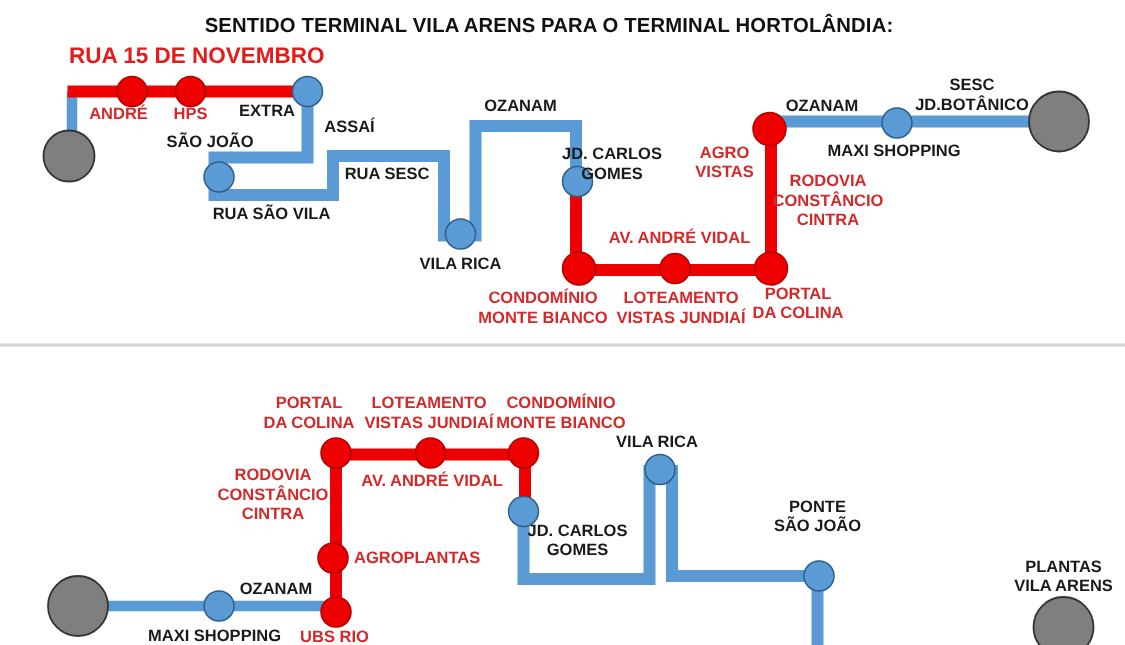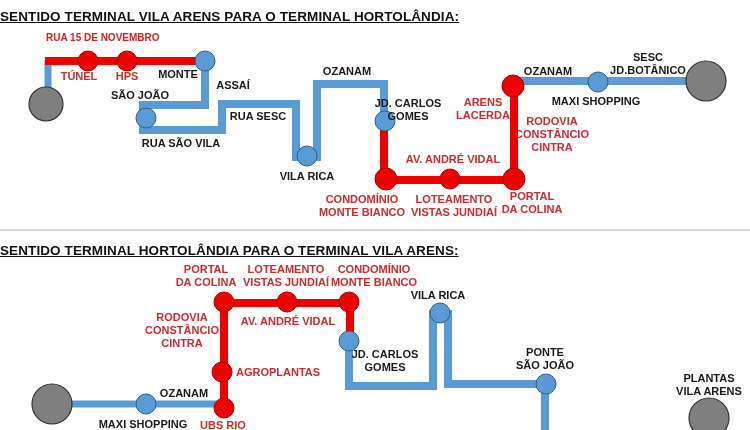--- a/index.html
+++ b/index.html
@@ -1,22 +1,22 @@
 <!DOCTYPE html>
 <html><head>
 <meta charset="utf-8">
 <style>
   html, body { margin: 0; padding: 0; background: #ffffff; }
   body { width: 750px; height: 430px; overflow: hidden; position: relative; font-family: "Liberation Sans", "DejaVu Sans", sans-serif; }
   .diagram { position: absolute; left: 0; top: 0; width: 750px; height: 430px; }
-  .title { position: absolute; left: 0; width: 732px; font-weight: bold; font-size: 13.5px; color: #111; letter-spacing: 0.1px; text-decoration: underline; }
+  .title { position: absolute; left: 0; width: 732px; text-align: center; font-weight: bold; font-size: 13.5px; color: #111; letter-spacing: 0.1px; }
   .lbl { position: absolute; font-weight: bold; font-size: 11px; line-height: 13px; text-align: center; white-space: nowrap; transform: translateX(-50%); }
   .lbl.black { color: #1a1a1a; }
   .lbl.red { color: #d22a2a; }
-  .lbl.big { font-size: 10px; color: #e41b1b; transform: none; text-align: left; }
+  .lbl.big { font-size: 15px; color: #e41b1b; transform: none; text-align: left; }
   .lbl.left { transform: none; text-align: left; }
   .divider { position: absolute; left: 0; top: 229px; width: 750px; height: 2px; background: #d4d4d4; }
   svg { position: absolute; left: 0; top: 0; }
 </style>
 </head>
 <body>
 
 <div class="diagram">
 
   <svg width="750" height="430" viewBox="0 0 750 430">
@@ -60,23 +60,23 @@
       <circle cx="349" cy="341" r="10" fill="#5b9bd5" stroke="#2e5f8a" stroke-width="1"></circle>
       <circle cx="440" cy="313" r="10" fill="#5b9bd5" stroke="#2e5f8a" stroke-width="1"></circle>
       <circle cx="546" cy="384" r="10" fill="#5b9bd5" stroke="#2e5f8a" stroke-width="1"></circle>
       <circle cx="709" cy="418" r="20" fill="#7f7f7f" stroke="#333" stroke-width="1.2"></circle>
     </g>
   </svg>
 
   <div class="title" style="top:9px;">SENTIDO TERMINAL VILA ARENS PARA O TERMINAL HORTOLÂNDIA:</div>
 
   <div class="lbl big" style="left:46px; top:31px;">RUA 15 DE NOVEMBRO</div>
-  <div class="lbl red" style="left:79px; top:70px;">TÚNEL</div>
+  <div class="lbl red" style="left:79px; top:70px;">ANDRÉ</div>
   <div class="lbl red" style="left:127px; top:70px;">HPS</div>
-  <div class="lbl black" style="left:178px; top:68px;">MONTE</div>
+  <div class="lbl black" style="left:178px; top:68px;">EXTRA</div>
   <div class="lbl black" style="left:233px; top:79px;">ASSAÍ</div>
   <div class="lbl black" style="left:140px; top:89px;">SÃO JOÃO</div>
   <div class="lbl black" style="left:181px; top:137px;">RUA SÃO VILA</div>
   <div class="lbl black" style="left:258px; top:110px;">RUA SESC</div>
   <div class="lbl black" style="left:307px; top:170px;">VILA RICA</div>
   <div class="lbl black" style="left:347px; top:65px;">OZANAM</div>
   <div class="lbl black" style="left:408px; top:97px;">
     <div>JD. CARLOS</div>
     <div>GOMES</div>
   </div>
@@ -87,38 +87,37 @@
   <div class="lbl red" style="left:453px; top:153px;">AV. ANDRÉ VIDAL</div>
   <div class="lbl red" style="left:454px; top:193px;">
     <div>LOTEAMENTO</div>
     <div>VISTAS JUNDIAÍ</div>
   </div>
   <div class="lbl red" style="left:532px; top:190px;">
     <div>PORTAL</div>
     <div>DA COLINA</div>
   </div>
   <div class="lbl red" style="left:483px; top:96px;">
-    <div>ARENS</div>
-    <div>LACERDA</div>
+    <div>AGRO</div>
+    <div>VISTAS</div>
   </div>
   <div class="lbl red" style="left:552px; top:115px;">
     <div>RODOVIA</div>
     <div>CONSTÂNCIO</div>
     <div>CINTRA</div>
   </div>
   <div class="lbl black" style="left:548px; top:65px;">OZANAM</div>
   <div class="lbl black" style="left:596px; top:95px;">MAXI SHOPPING</div>
   <div class="lbl black" style="left:648px; top:51px;">
     <div>SESC</div>
     <div>JD.BOTÂNICO</div>
   </div>
 
   <div class="divider"></div>
 
-  <div class="title" style="top:243px;">SENTIDO TERMINAL HORTOLÂNDIA PARA O TERMINAL VILA ARENS:</div>
 
   <div class="lbl black" style="left:184px; top:387px;">OZANAM</div>
   <div class="lbl black" style="left:143px; top:418px;">MAXI SHOPPING</div>
   <div class="lbl red" style="left:223px; top:419px;">UBS RIO</div>
   <div class="lbl red left" style="left:236px; top:366px;">AGROPLANTAS</div>
   <div class="lbl red" style="left:182px; top:311px;">
     <div>RODOVIA</div>
     <div>CONSTÂNCIO</div>
     <div>CINTRA</div>
   </div>
@@ -133,21 +132,21 @@
   <div class="lbl red" style="left:288px; top:315px;">AV. ANDRÉ VIDAL</div>
   <div class="lbl red" style="left:374px; top:263px;">
     <div>CONDOMÍNIO</div>
     <div>MONTE BIANCO</div>
   </div>
   <div class="lbl black" style="left:385px; top:348px;">
     <div>JD. CARLOS</div>
     <div>GOMES</div>
   </div>
   <div class="lbl black" style="left:438px; top:289px;">VILA RICA</div>
-  <div class="lbl black" style="left:545px; top:346px;">
+  <div class="lbl black" style="left:545px; top:332px;">
     <div>PONTE</div>
     <div>SÃO JOÃO</div>
   </div>
   <div class="lbl black" style="left:587px; top:402px;margin-top:44px;">
     <div>RUA TORRES</div>
     <div>NEVES</div>
   </div>
   <div class="lbl black" style="left:709px; top:372px;">
     <div>PLANTAS</div>
     <div>VILA ARENS</div>

